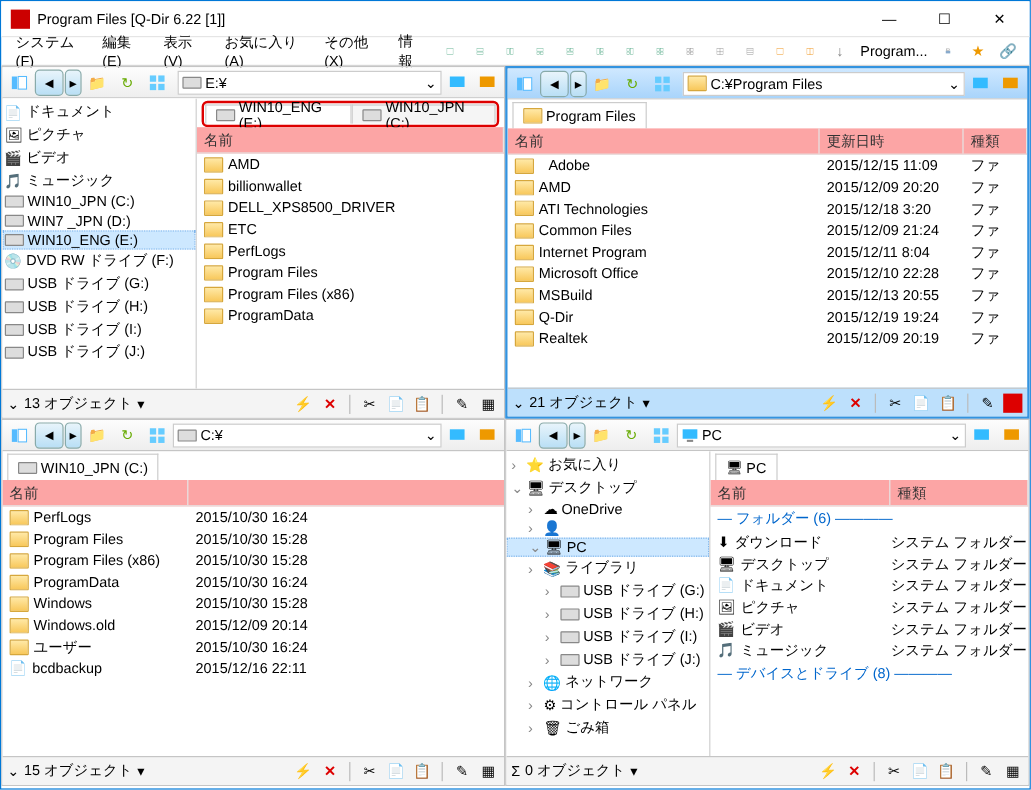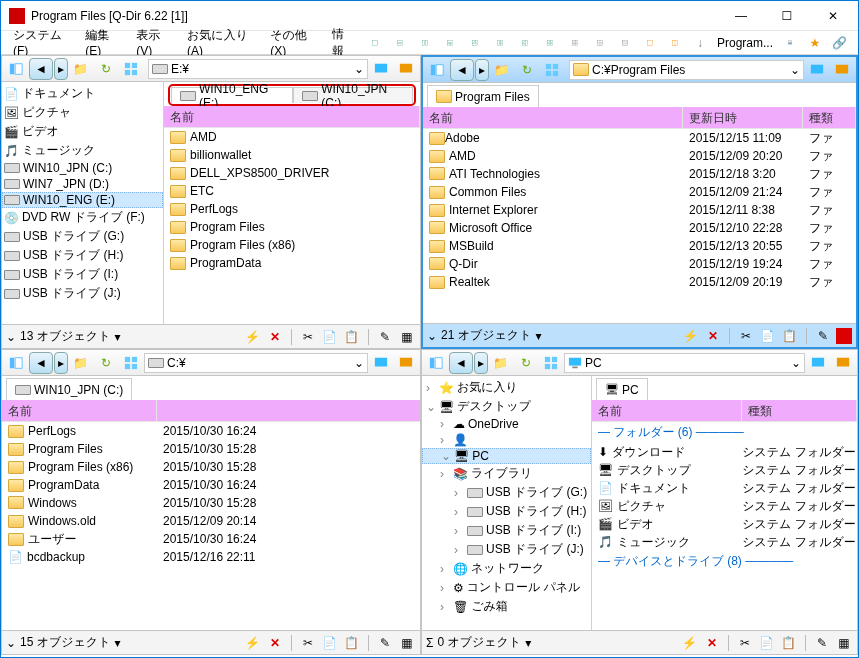--- a/index.html
+++ b/index.html
@@ -20,21 +20,21 @@
 .addrbar{flex:1;height:20px;border:1px solid #ccc;background:#fff;display:flex;align-items:center;padding:0 3px;gap:3px}
 .pane-body{flex:1;display:flex;overflow:hidden;background:#fff}
 .tree{width:162px;border-right:1px solid #d0d0d0;overflow:auto;padding:2px 0;background:#fff}
 .tree-item{display:flex;align-items:center;gap:3px;padding:1px 2px;cursor:pointer;white-space:nowrap}
 .tree-item.sel{background:#cde8ff;border:1px dotted #7eb4ea;padding:0 1px}
 .listarea{flex:1;display:flex;flex-direction:column;overflow:hidden}
 .tabs{display:flex;height:24px;padding:2px 4px 0;gap:0}
 .tab{padding:2px 8px;border:1px solid #ccc;background:#f5f5f5;border-bottom:none;display:flex;align-items:center;gap:3px;cursor:pointer;font-size:11px}
 .tab.active{background:#fff}
 .redbox{border:2px solid #d00;border-radius:5px;padding:1px;display:flex}
-.listhdr{display:flex;background:#f0abfc;border-bottom:1px solid #e5e5e5;height:22px}
+.listhdr{display:flex;background:#fca5a5;border-bottom:1px solid #e5e5e5;height:22px}
 .listhdr .col{padding:3px 6px;border-right:1px solid #e5e5e5;color:#333}
 .rows{flex:1;overflow:auto}
 .row{display:flex;align-items:center;height:18px;padding:0 0;cursor:pointer}
 .row .c{padding:0 6px;white-space:nowrap;overflow:hidden}
 .folder-ico{width:16px;height:13px;background:linear-gradient(#ffe9a6,#f8c85b);border:1px solid #d6a73c;border-radius:1px;display:inline-block;flex-shrink:0}
 .drive-ico{width:16px;height:10px;background:#ddd;border:1px solid #888;border-radius:1px;display:inline-block;flex-shrink:0}
 .statusbar{height:24px;border-top:1px solid #c5c5c5;background:#f4f4f4;display:flex;align-items:center;padding:0 4px;font-size:11px;gap:4px}
 .statusbar.active{background:#bde0fc}
 .sbicon{width:18px;height:18px;display:inline-flex;align-items:center;justify-content:center;cursor:pointer}
 .sep{width:1px;height:16px;background:#bbb;margin:0 3px}
@@ -367,21 +367,21 @@
               <span>Program Files</span>
             </div>
           </div>
    <div class="listhdr">
     <div class="col" style="width:260px">名前</div>
     <div class="col" style="width:120px">更新日時</div>
     <div class="col" style="flex:1">種類</div>
    </div>
    <div class="rows" id="rows2">
             <div class="row">
-              <div class="c" style="width:260px;display:flex;gap:0;align-items:center">
+              <div class="c" style="width:260px;display:flex;gap:12px;align-items:center">
                 <span class="folder-ico"></span>
                 <span>Adobe</span>
               </div>
               <div class="c" style="width:120px">2015/12/15 11:09</div>
               <div class="c">ファ</div>
             </div>
             <div class="row">
               <div class="c" style="width:260px;display:flex;gap:4px;align-items:center">
                 <span class="folder-ico"></span>
                 <span>AMD</span>
@@ -401,43 +401,43 @@
               <div class="c" style="width:260px;display:flex;gap:4px;align-items:center">
                 <span class="folder-ico"></span>
                 <span>Common Files</span>
               </div>
               <div class="c" style="width:120px">2015/12/09 21:24</div>
               <div class="c">ファ</div>
             </div>
             <div class="row">
               <div class="c" style="width:260px;display:flex;gap:4px;align-items:center">
                 <span class="folder-ico"></span>
-                <span>Internet Explorer</span>
-              </div>
-              <div class="c" style="width:120px">2015/12/11 8:38</div>
-              <div class="c">ファ</div>
-            </div>
-            <div class="row">
-              <div class="c" style="width:260px;display:flex;gap:4px;align-items:flex-start">
+                <span>Internet Program</span>
+              </div>
+              <div class="c" style="width:120px">2015/12/11 8:04</div>
+              <div class="c">ファ</div>
+            </div>
+            <div class="row">
+              <div class="c" style="width:260px;display:flex;gap:4px;align-items:flex-end">
                 <span class="folder-ico"></span>
                 <span>Microsoft Office</span>
               </div>
               <div class="c" style="width:120px">2015/12/10 22:28</div>
               <div class="c">ファ</div>
             </div>
             <div class="row">
               <div class="c" style="width:260px;display:flex;gap:4px;align-items:center">
                 <span class="folder-ico"></span>
                 <span>MSBuild</span>
               </div>
               <div class="c" style="width:120px">2015/12/13 20:55</div>
               <div class="c">ファ</div>
             </div>
             <div class="row">
-              <div class="c" style="width:260px;display:flex;gap:4px;align-items:flex-start">
+              <div class="c" style="width:260px;display:flex;gap:4px;align-items:center">
                 <span class="folder-ico"></span>
                 <span>Q-Dir</span>
               </div>
               <div class="c" style="width:120px">2015/12/19 19:24</div>
               <div class="c">ファ</div>
             </div>
             <div class="row">
               <div class="c" style="width:260px;display:flex;gap:4px;align-items:center">
                 <span class="folder-ico"></span>
                 <span>Realtek</span>
@@ -534,21 +534,21 @@
           <div class="c">2015/10/30 15:28</div>
         </div>
         <div class="row">
           <div class="c" style="width:155px;display:flex;gap:4px;align-items:center">
             <span class="folder-ico"></span>
             <span>ProgramData</span>
           </div>
           <div class="c">2015/10/30 16:24</div>
         </div>
         <div class="row">
-          <div class="c" style="width:155px;display:flex;gap:4px;align-items:flex-start">
+          <div class="c" style="width:155px;display:flex;gap:4px;align-items:flex-end">
             <span class="folder-ico"></span>
             <span>Windows</span>
           </div>
           <div class="c">2015/10/30 15:28</div>
         </div>
         <div class="row">
           <div class="c" style="width:155px;display:flex;gap:4px;align-items:center">
             <span class="folder-ico"></span>
             <span>Windows.old</span>
           </div>

